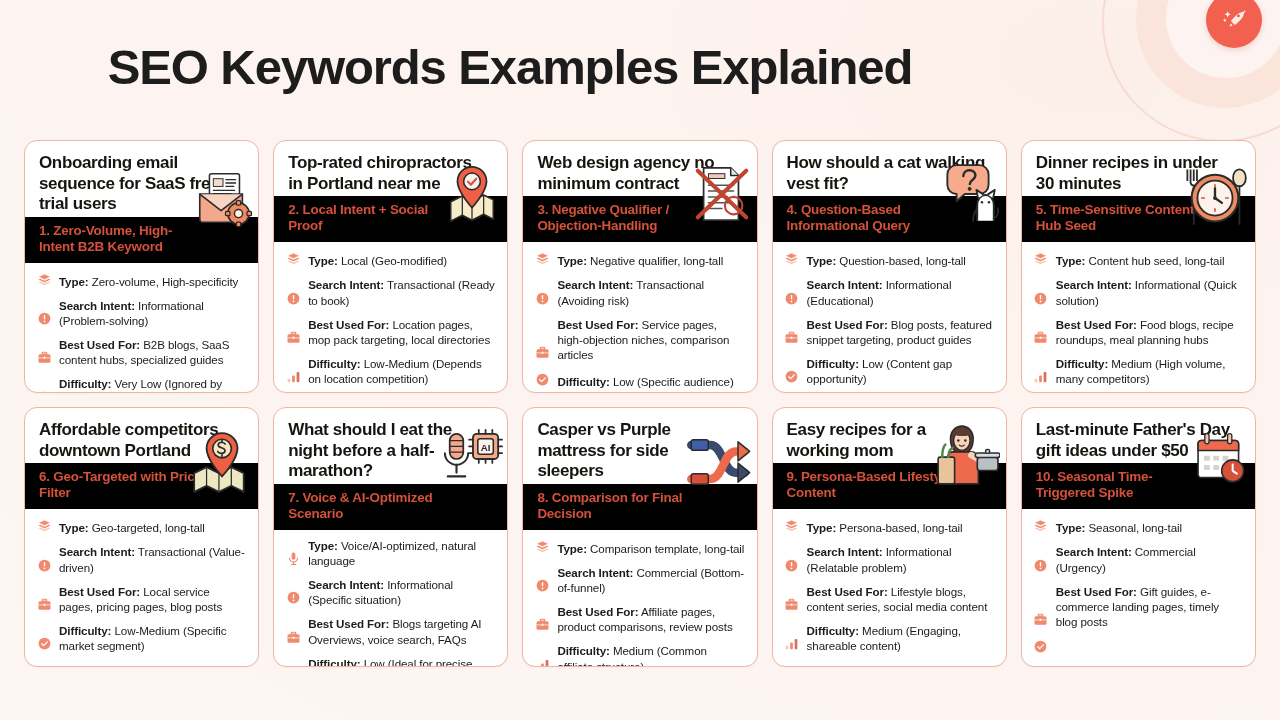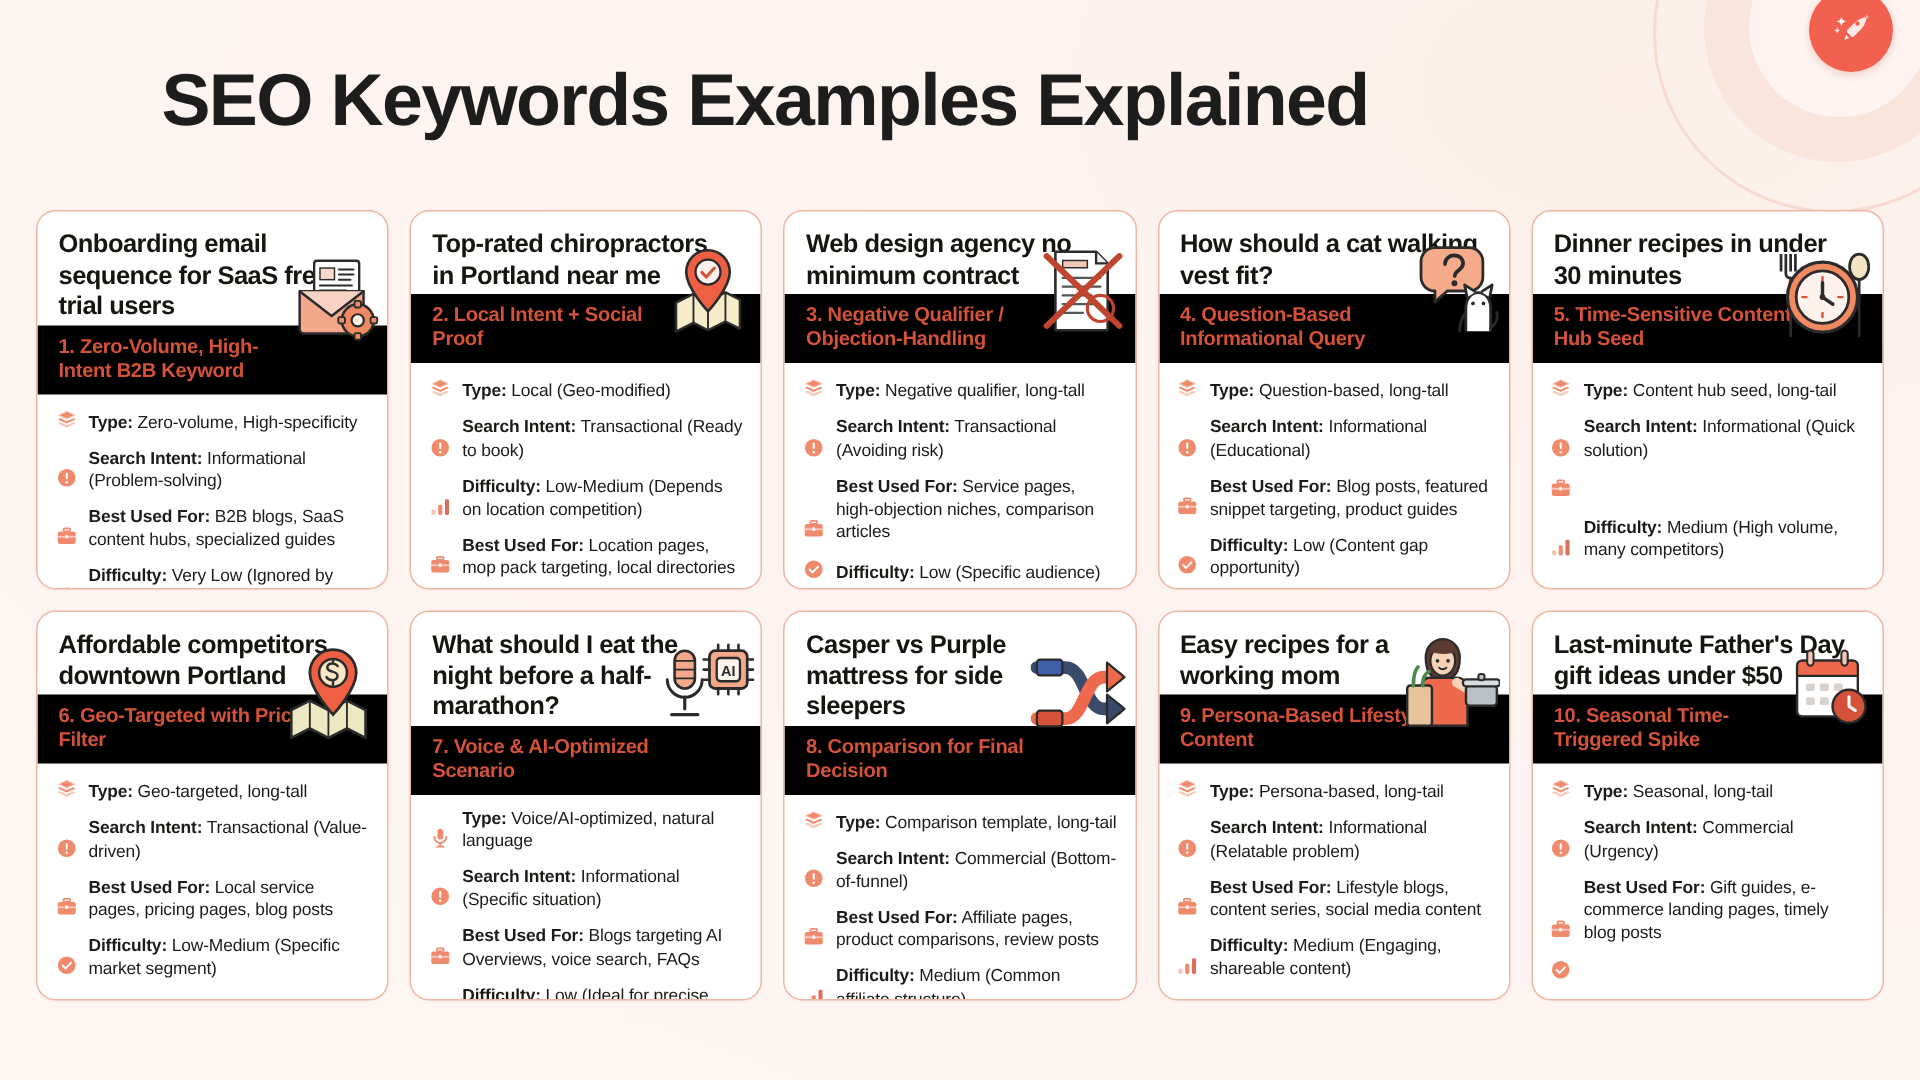--- a/index.html
+++ b/index.html
@@ -251,37 +251,37 @@
               <circle cx="12" cy="12" r="9.4" fill="#f08a6d"></circle>
               <rect x="10.9" y="6.4" width="2.2" height="7.1" rx="1.1" fill="#fff"></rect>
               <circle cx="12" cy="16.7" r="1.35" fill="#fff"></circle>
             </svg>
           </span>
         <span class="row-txt"><b>Search Intent:</b> <span>Transactional (Ready to book)</span></span>
       </div>
       <div class="row">
         <span class="row-ico">
             <svg viewBox="0 0 24 24">
+              <rect x="8.4" y="3.6" width="7.2" height="3.1" rx="1.3" fill="none" stroke="#f08a6d" stroke-width="1.9"></rect>
+              <rect x="2.4" y="6.9" width="19.2" height="13.4" rx="2.4" fill="#f08a6d"></rect>
+              <rect x="2.4" y="11.6" width="19.2" height="1.9" fill="#fff" opacity=".55"></rect>
+              <rect x="10.4" y="10.5" width="3.2" height="4" rx="1" fill="#fff" opacity=".8"></rect>
+            </svg>
+          </span>
+        <span class="row-txt"><b>Best Used For:</b> <span>Location pages, mop pack targeting, local directories</span></span>
+      </div>
+      <div class="row">
+        <span class="row-ico">
+            <svg viewBox="0 0 24 24">
               <rect x="2.6" y="15.4" width="4.4" height="5.8" rx="1.5" fill="#f9c7b5"></rect>
               <rect x="9.8" y="10.4" width="4.4" height="10.8" rx="1.5" fill="#f08a6d"></rect>
               <rect x="17" y="4.6" width="4.4" height="16.6" rx="1.5" fill="#d4513a" opacity=".82"></rect>
             </svg>
           </span>
         <span class="row-txt"><b>Difficulty:</b> <span>Low-Medium (Depends on location competition)</span></span>
-      </div>
-      <div class="row">
-        <span class="row-ico">
-            <svg viewBox="0 0 24 24">
-              <rect x="8.4" y="3.6" width="7.2" height="3.1" rx="1.3" fill="none" stroke="#f08a6d" stroke-width="1.9"></rect>
-              <rect x="2.4" y="6.9" width="19.2" height="13.4" rx="2.4" fill="#f08a6d"></rect>
-              <rect x="2.4" y="11.6" width="19.2" height="1.9" fill="#fff" opacity=".55"></rect>
-              <rect x="10.4" y="10.5" width="3.2" height="4" rx="1" fill="#fff" opacity=".8"></rect>
-            </svg>
-          </span>
-        <span class="row-txt"><b>Best Used For:</b> <span>Location pages, mop pack targeting, local directories</span></span>
       </div>
     </div>
     </div>
     <div class="card">
     <div class="card-art" style="top:22px;right:4px;width:62px;height:62px;">
         <svg viewBox="0 0 64 64">
       <path d="M13 5h28l8 8v46H13V5z" fill="#fff" stroke="#2b2b2b" stroke-width="1.8" stroke-linejoin="round"></path>
       <path d="M41 5v8h8" fill="#eee" stroke="#2b2b2b" stroke-width="1.6"></path>
       <rect x="18" y="11" width="17" height="5" fill="#f3c7b3" stroke="#2b2b2b" stroke-width="1"></rect>
       <g stroke="#555" stroke-width="1.5" stroke-linecap="round">
@@ -456,20 +456,21 @@
       </div>
       <div class="row">
         <span class="row-ico">
             <svg viewBox="0 0 24 24">
               <rect x="8.4" y="3.6" width="7.2" height="3.1" rx="1.3" fill="none" stroke="#f08a6d" stroke-width="1.9"></rect>
               <rect x="2.4" y="6.9" width="19.2" height="13.4" rx="2.4" fill="#f08a6d"></rect>
               <rect x="2.4" y="11.6" width="19.2" height="1.9" fill="#fff" opacity=".55"></rect>
               <rect x="10.4" y="10.5" width="3.2" height="4" rx="1" fill="#fff" opacity=".8"></rect>
             </svg>
           </span>
+        <span class="row-txt"><b>Best Used For:</b> <span>Food blogs, recipe roundups, meal planning hubs</span></span>
       </div>
       <div class="row">
         <span class="row-ico">
             <svg viewBox="0 0 24 24">
               <rect x="2.6" y="15.4" width="4.4" height="5.8" rx="1.5" fill="#f9c7b5"></rect>
               <rect x="9.8" y="10.4" width="4.4" height="10.8" rx="1.5" fill="#f08a6d"></rect>
               <rect x="17" y="4.6" width="4.4" height="16.6" rx="1.5" fill="#d4513a" opacity=".82"></rect>
             </svg>
           </span>
         <span class="row-txt"><b>Difficulty:</b> <span>Medium (High volume, many competitors)</span></span>

